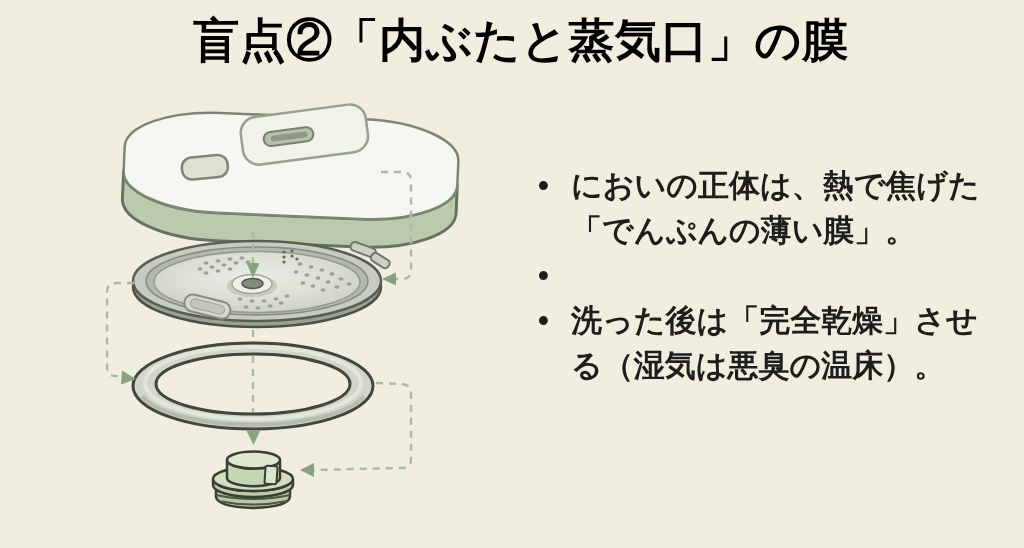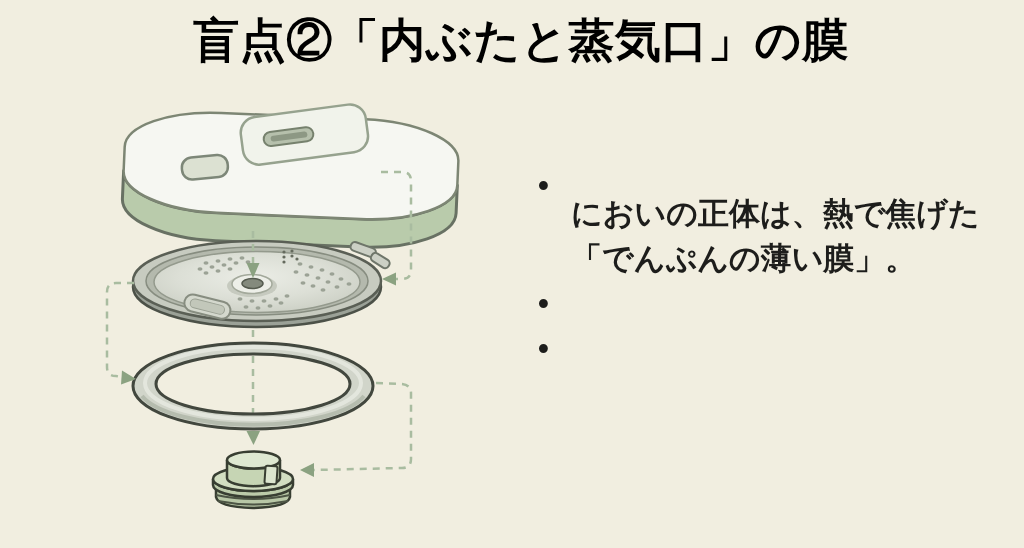--- a/index.html
+++ b/index.html
@@ -14,21 +14,21 @@
     color:#000000;letter-spacing:.5px;margin-left:9px;
   }
   .diagram{position:absolute;left:55px;top:95px;}
   .notes{
     position:absolute;left:538px;top:163px;width:462px;
     margin:0;padding:0;list-style:none;
     font-size:31px;font-weight:600;color:#1d1d1b;line-height:45px;
   }
   .notes li{display:flex;}
   .bullet{flex:0 0 33px;width:33px;}
-  .note-text{white-space:pre-line;margin-top:28px;}
+  .note-text{white-space:pre-line;}
 </style>
 </head>
 <body>
 
 <div class="title">盲点②「内ぶたと蒸気口」の膜</div>
 
 <svg class="diagram" width="455" height="453" viewBox="55 95 455 453" xmlns="http://www.w3.org/2000/svg">
   <defs>
     <radialGradient id="plateGrad" cx="48%" cy="42%" r="65%">
       <stop offset="0%" stop-color="#ebede6"></stop>
@@ -166,14 +166,16 @@
   <li>
     <span class="bullet">•</span>
     <span class="note-text">においの正体は、熱で焦げた
 「でんぷんの薄い膜」。</span>
   </li>
   <li>
     <span class="bullet">•</span>
   </li>
   <li>
     <span class="bullet">•</span>
+    <span class="note-text">洗った後は「完全乾燥」させ
+る（湿気は悪臭の温床）。</span>
   </li>
 </ul>
 
 </body></html>

